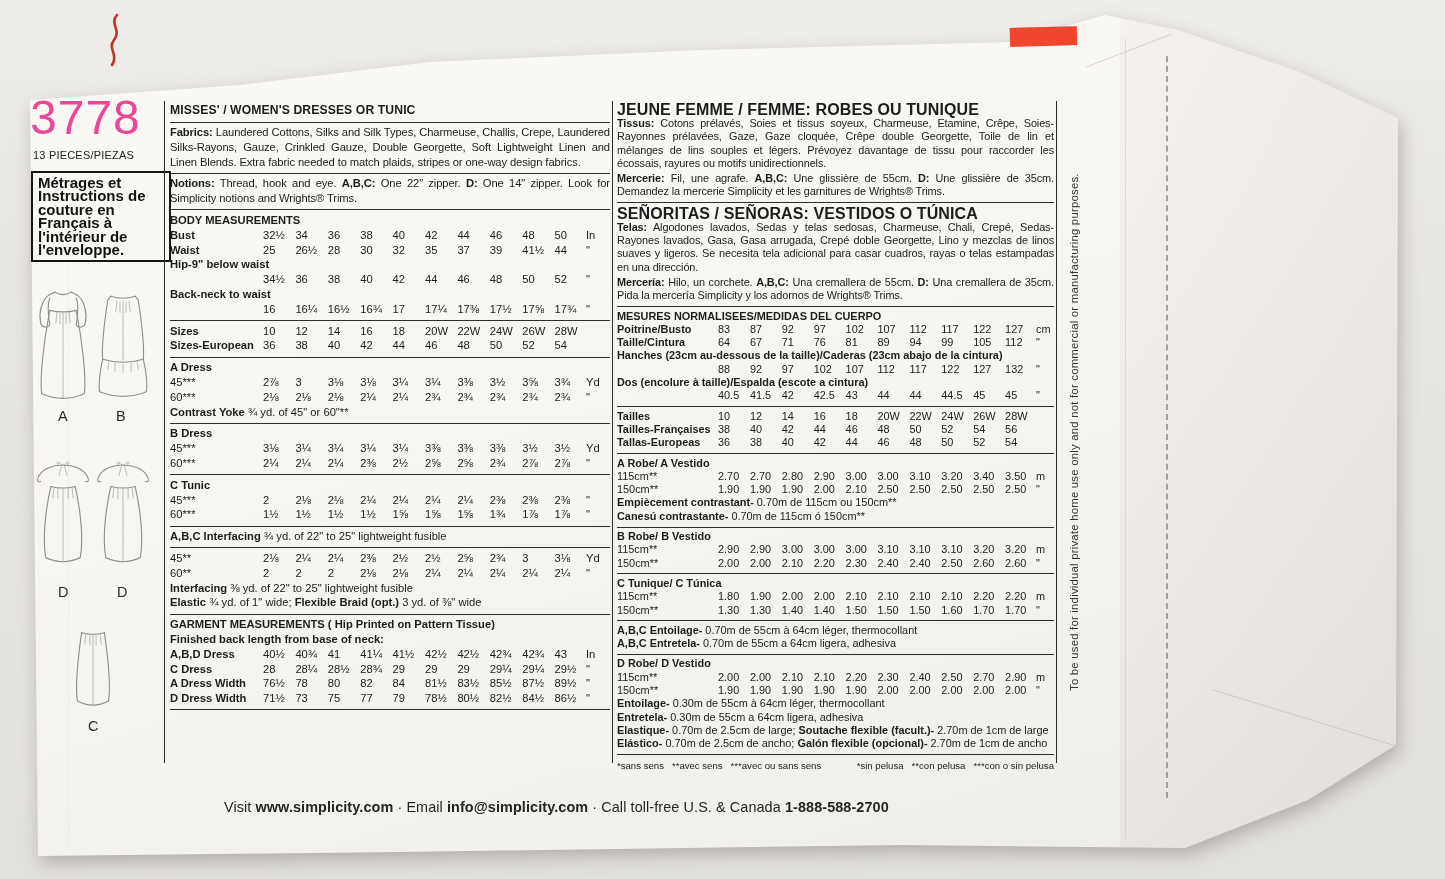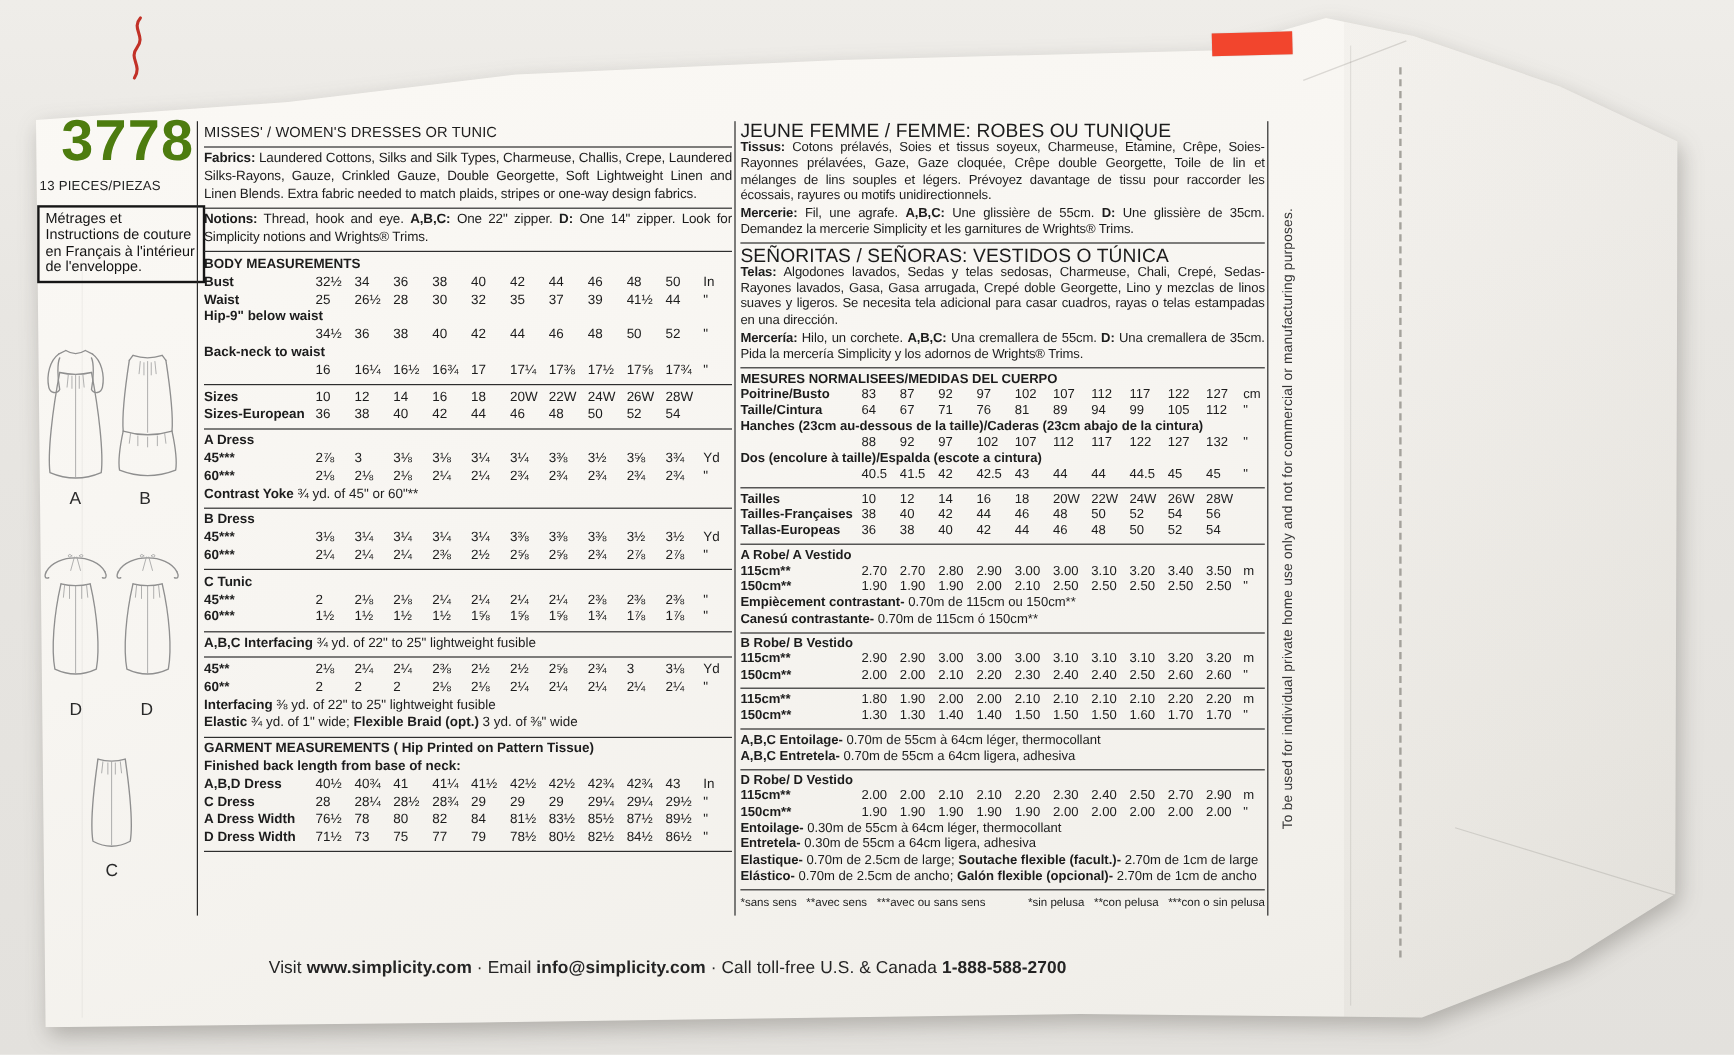--- a/index.html
+++ b/index.html
@@ -19,45 +19,45 @@
     background:linear-gradient(100deg,rgba(120,113,104,.04),rgba(120,113,104,.10));}
   .fold-line{position:absolute;left:1097px;top:30px;width:1px;height:800px;background:rgba(60,55,50,.10);}
   .stitch-line{position:absolute;left:1138px;top:48px;height:742px;width:0;border-left:2px dashed #97948e;opacity:.85;}
   .crease-br{position:absolute;left:1180px;top:712px;width:210px;height:1px;background:rgba(60,55,50,.14);transform:rotate(17deg);}
   .crease-top{position:absolute;left:1055px;top:42px;width:92px;height:1px;background:rgba(60,55,50,.16);transform:rotate(-21deg);}
   .crease-left{position:absolute;left:40px;top:200px;width:1px;height:640px;background:rgba(60,55,50,.05);}
 
   .content{position:absolute;inset:0;z-index:2;}
 
   
-  .pattern-number{position:absolute;left:30px;top:90px;font-size:48px;font-weight:bold;letter-spacing:1px;color:#4d7c0f;padding-left:21px;}
+  .pattern-number{position:absolute;left:30px;top:90px;font-size:48px;font-weight:normal;letter-spacing:1px;color:#ec4899;}
   .pieces{position:absolute;left:33px;top:149px;font-size:11px;letter-spacing:.2px;color:#222;}
   .fr-box{position:absolute;left:31px;top:171px;width:126px;border:2.6px solid #161616;
-    padding:3px 5px 4px 5px;font-weight:normal;font-size:12px;line-height:13.4px;color:#131313;}
+    padding:3px 5px 4px 5px;font-weight:bold;font-size:15px;line-height:13.4px;color:#131313;}
   .view-svg{position:absolute;}
   .view-svg path{fill:none;stroke:#8f8f8f;stroke-width:1.1;stroke-linecap:round;stroke-linejoin:round;}
   .view-svg .thin{stroke-width:.7;stroke:#a3a3a3;}
   .view-label{position:absolute;font-size:14.5px;letter-spacing:.5px;color:#2a2a2a;}
 
   
   .vr{position:absolute;top:101px;height:662px;width:0;border-left:1.4px solid #2b2b2b;}
 
   
   .col{position:absolute;top:102px;}
   .col-en{left:170px;width:440px;--lab:92px;--unit:24px;font-size:11.2px;line-height:14.8px;}
   .col-intl{left:617px;width:437px;--lab:100px;--unit:18px;font-size:10.9px;line-height:13.3px;}
-  .t-title{font-weight:normal;font-size:12.2px;line-height:16px;letter-spacing:.1px;}
+  .t-title{font-weight:bold;font-size:12.2px;line-height:16px;letter-spacing:.1px;}
   .col-intl .t-title{font-size:16px;line-height:15px;}
   .t-head{font-weight:bold;}
   .t-para{text-align:justify;letter-spacing:-.1px;margin-bottom:2px;}
   .t-note{white-space:nowrap;}
   .seg-b{font-weight:bold;}
   .t-rule{border-top:1.4px solid #2e2e2e;margin:3.5px 0 2.5px 0;height:0;}
   .t-row{display:grid;grid-template-columns:var(--lab) repeat(10,1fr) var(--unit);}
-  .t-row .lab{font-weight:bold;}
+  .t-row .lab{font-weight:normal;}
   .t-row .lab.lb{font-weight:bold;}
   .t-row .cell{padding-left:1px;}
   .t-foot{display:flex;justify-content:space-between;font-size:9.6px;padding-top:2px;color:#222;}
 
   
   .side-note{position:absolute;left:1059px;top:102px;width:30px;height:660px;
     display:flex;align-items:center;justify-content:center;
     writing-mode:vertical-rl;transform:rotate(180deg);
     font-size:11.4px;color:#333;letter-spacing:.2px;}
 
@@ -591,20 +591,21 @@
         <span class="cell">2.20</span>
         <span class="cell">2.30</span>
         <span class="cell">2.40</span>
         <span class="cell">2.40</span>
         <span class="cell">2.50</span>
         <span class="cell">2.60</span>
         <span class="cell">2.60</span>
         <span class="unit">"</span>
       </div>
       <div class="t-rule"></div>
+      <div class="t-head">C Tunique/ C Túnica</div>
       <div class="t-row">
         <span class="lab">115cm**</span>
         <span class="cell">1.80</span>
         <span class="cell">1.90</span>
         <span class="cell">2.00</span>
         <span class="cell">2.00</span>
         <span class="cell">2.10</span>
         <span class="cell">2.10</span>
         <span class="cell">2.10</span>
         <span class="cell">2.10</span>

